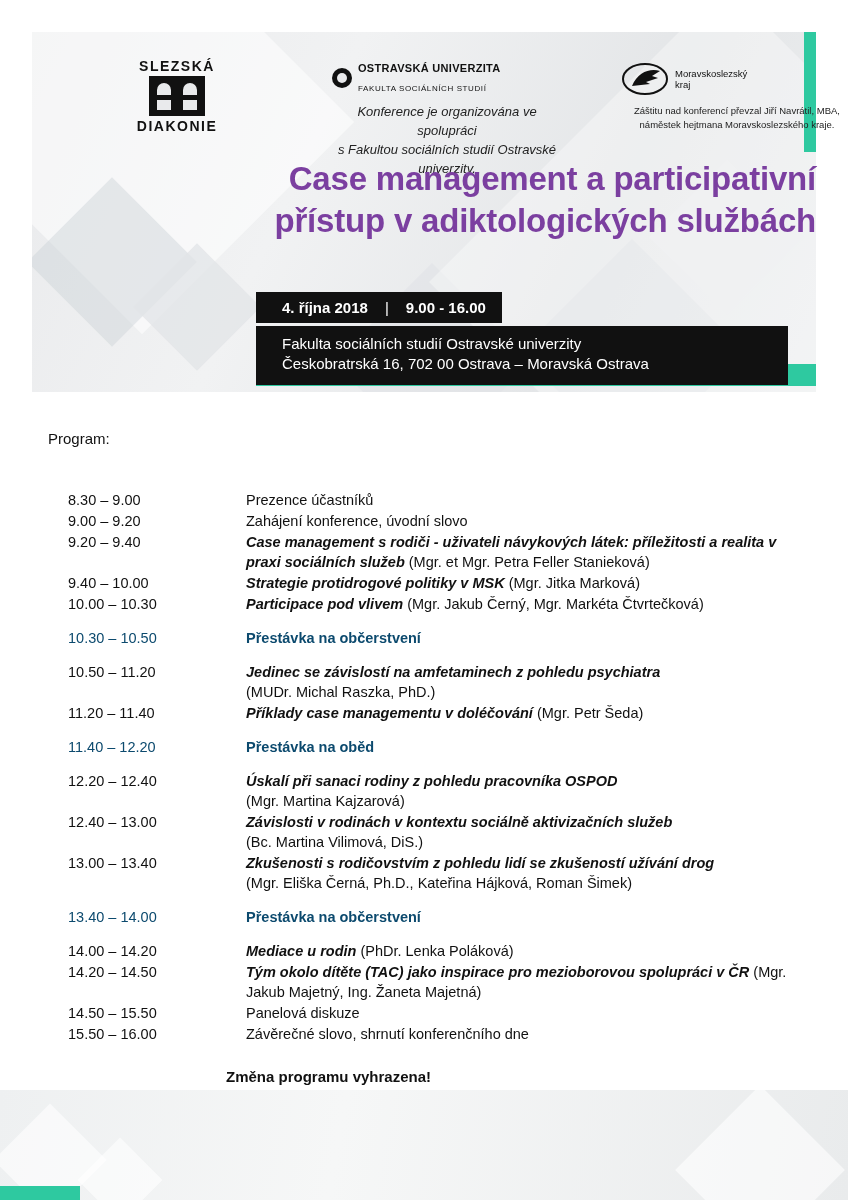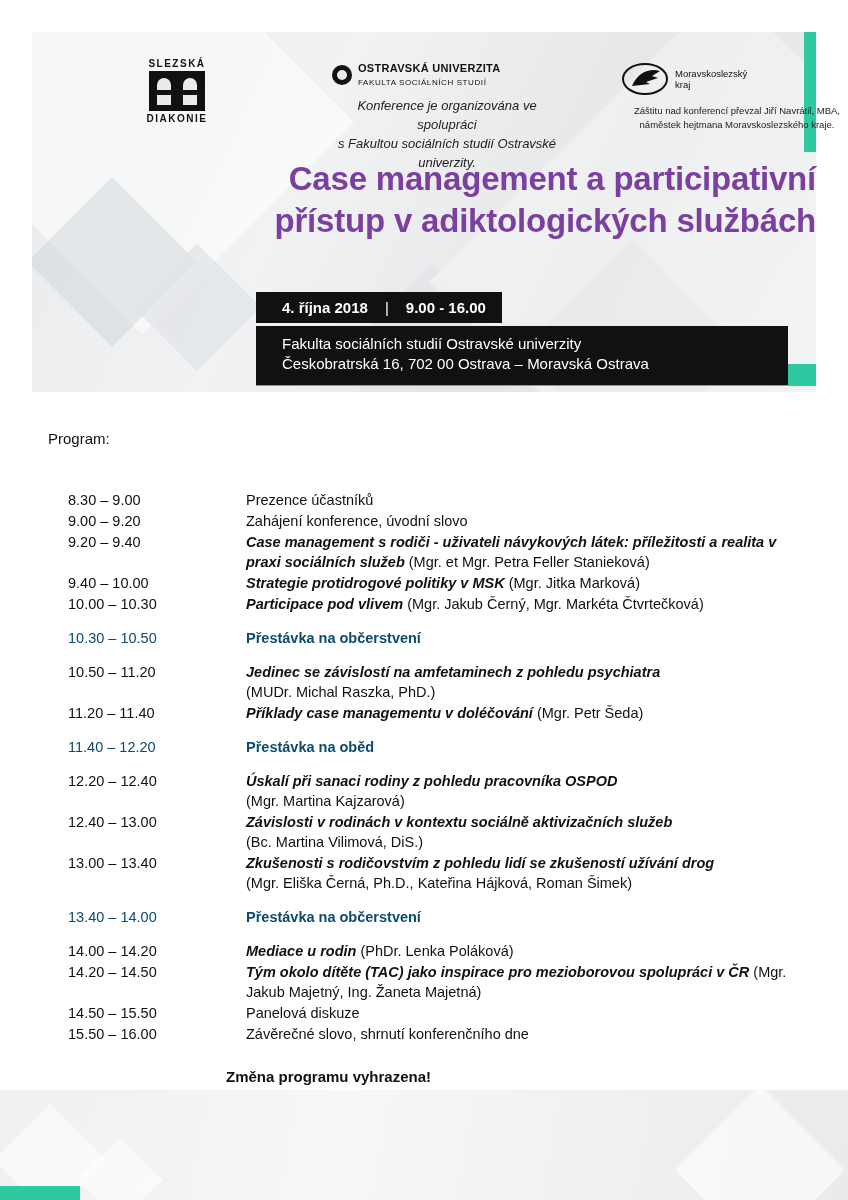--- a/index.html
+++ b/index.html
@@ -95,21 +95,21 @@
     left: 32px; top: 48px;
     width: 784px; height: 100px;
   }
   .logo-sd {
     position: absolute;
     left: 100px; top: 10px;
     width: 90px;
     text-align: center;
   }
   .logo-sd .sd-top, .logo-sd .sd-bot {
-    font-size: 10px;
+    font-size: 14px;
     font-weight: bold;
     letter-spacing: 1.5px;
     color: #111;
   }
   .logo-sd .sd-mark {
     width: 56px; height: 40px;
     margin: 2px auto;
     background: #111;
     position: relative;
   }
@@ -134,21 +134,21 @@
     width: 20px; height: 20px; border-radius: 50%;
     background: #111; position: relative; flex: 0 0 auto;
   }
   .logo-ou .ou-circle::after {
     content: "";
     position: absolute; left: 5px; top: 5px;
     width: 10px; height: 10px; border-radius: 50%;
     background: #e9eaec;
   }
   .logo-ou .ou-t1 { font-size: 11px; font-weight: bold; letter-spacing: 0.3px; color: #111; }
-  .logo-ou .ou-t2 { font-size: 8px; letter-spacing: 0.6px; color: #111; margin-top: 4px; }
+  .logo-ou .ou-t2 { font-size: 8px; letter-spacing: 0.6px; color: #111; margin-top: 10px; }
   .logo-ou .ou-note {
     margin-top: 10px;
     font-size: 13px;
     font-style: italic;
     line-height: 1.45;
     color: #222;
     text-align: center;
   }
 
   .logo-msk {

